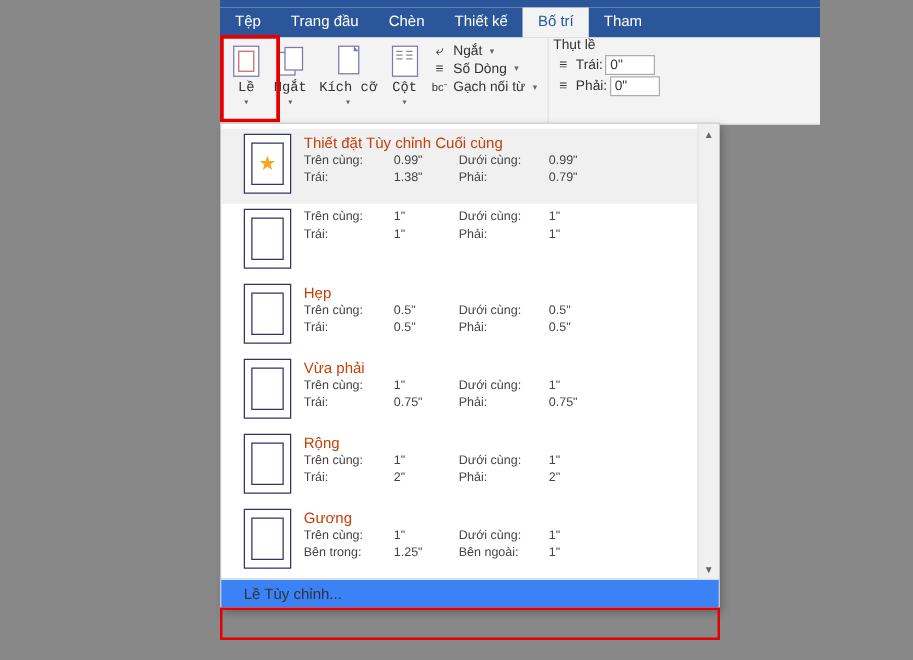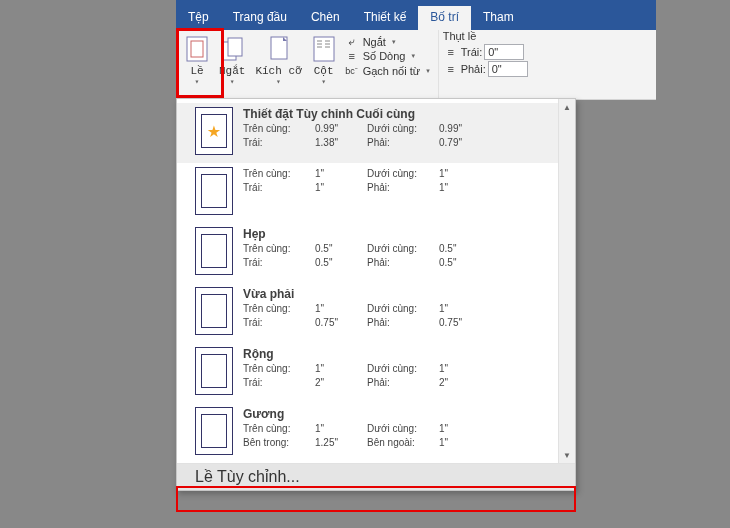--- a/index.html
+++ b/index.html
@@ -25,23 +25,23 @@
 .indent-row .ii { width: 16px; display:inline-flex; justify-content:center;}
 .indent-row .val { border: 1px solid #abadb3; background: #fff; width: 40px; height: 16px; padding: 0 3px; font-size: 11px; display: flex; align-items: center; }
 .highlight-le { position: absolute; left: 176px; top: 28px; width: 48px; height: 70px; border: 3px solid #e60000; pointer-events: none; }
 .dropdown { position: absolute; left: 176px; top: 98px; width: 400px; background: #fff; border: 1px solid #c6c6c6; box-shadow: 2px 3px 6px rgba(0,0,0,0.25); }
 .margin-list { padding: 4px 0 0 0; max-height: 390px; overflow: hidden; position: relative;}
 .margin-item { display: flex; padding: 4px 14px 8px 18px; gap: 10px; }
 .margin-item.sel { background: #f0f0f0; }
 .margin-icon { width: 38px; height: 48px; border: 1px solid #336; position: relative; flex-shrink: 0; background: #fff; }
 .margin-icon::before { content:''; position:absolute; inset: 6px 5px; border: 1px solid #336; }
 .margin-info { flex: 1; color: #444; font-size: 12px; }
-.margin-title { font-weight: bold; color: #404040; margin-bottom: 1px; }
+.margin-title { font-weight: normal; color: #c2410c; margin-bottom: 1px; }
 .margin-grid { display: grid; grid-template-columns: 72px 52px 72px 45px; font-size: 10px; line-height: 1.35; }
-.custom-bar { border-top: 1px solid #e1e1e1; background: #e5e5e5; padding: 4px 18px; font-size: 16px; color: #333; }
+.custom-bar { border-top: 1px solid #e1e1e1; background: #3b82f6; padding: 4px 18px; font-size: 12px; color: #333; }
 .highlight-custom { position: absolute; left: 176px; bottom: 16px; width: 400px; height: 26px; border: 2px solid #e60000; pointer-events: none; }
 .scrollbar { position: absolute; right: 0; top: 0; bottom: 0; width: 17px; background: #f0f0f0; border-left: 1px solid #e1e1e1; display:flex; flex-direction:column; justify-content:space-between; align-items:center;}
 .scroll-btn { width: 15px; height: 16px; display: flex; align-items: center; justify-content: center; font-size: 8px; color: #666; }
 .star-icon { color: #f5a623; font-size: 16px; }
 svg { display: block; }
 </style>
 </head>
 <body>
 
 <div class="window">

